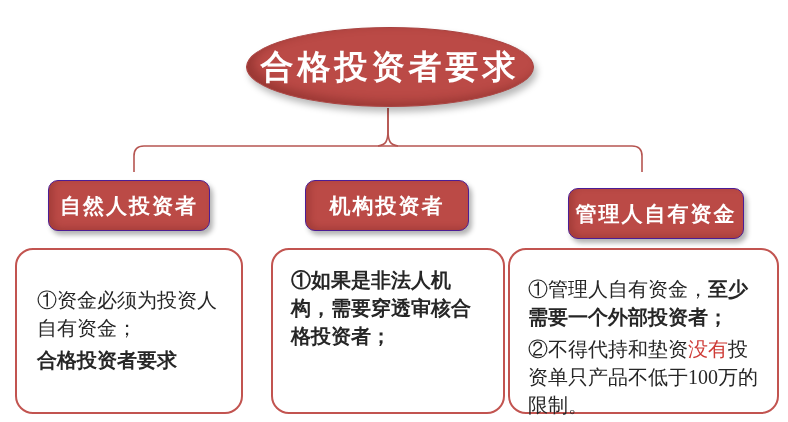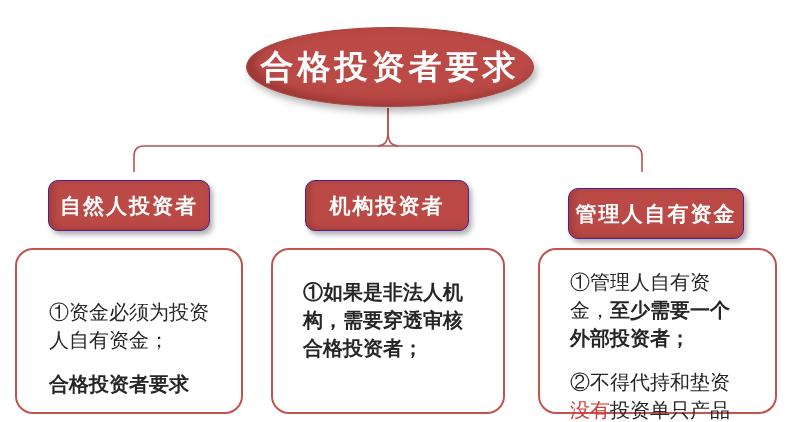--- a/index.html
+++ b/index.html
@@ -27,22 +27,22 @@
   #label-natural{left:48px;width:160px;}
   #label-institution{left:305px;width:162px;}
   #label-manager{left:568px;width:174px;margin-top:8px;}
   .detail-box{
     position:absolute;top:248px;height:166px;background:#ffffff;
     border:2px solid #c25450;border-radius:18px;box-sizing:border-box;
     color:#262626;font-size:20px;line-height:28px;
   }
   #detail-natural{left:15px;width:228px;padding:32px 12px 10px 16px;}
   #detail-institution{left:271px;width:234px;padding:12px 12px 10px 14px;}
-  #detail-manager{left:538px;width:239px;padding:2px 10px 10px 14px;}
-  .detail-box p{margin:16px;}
+  #detail-manager{left:508px;width:271px;padding:21px 10px 10px 14px;}
+  .detail-box p{margin:4px;}
   .seg-bold{font-weight:700;}
   .seg-highlight{color:#ce3b36;}
 </style>
 </head>
 <body>
 
 <div class="canvas">
 
   <svg class="connectors" width="788" height="422" viewBox="0 0 788 422">
     <path d="M134,172 L134,156 Q134,146 144,146 L632,146 Q642,146 642,156 L642,172" fill="none" stroke="#b65551" stroke-width="1.6"></path>

